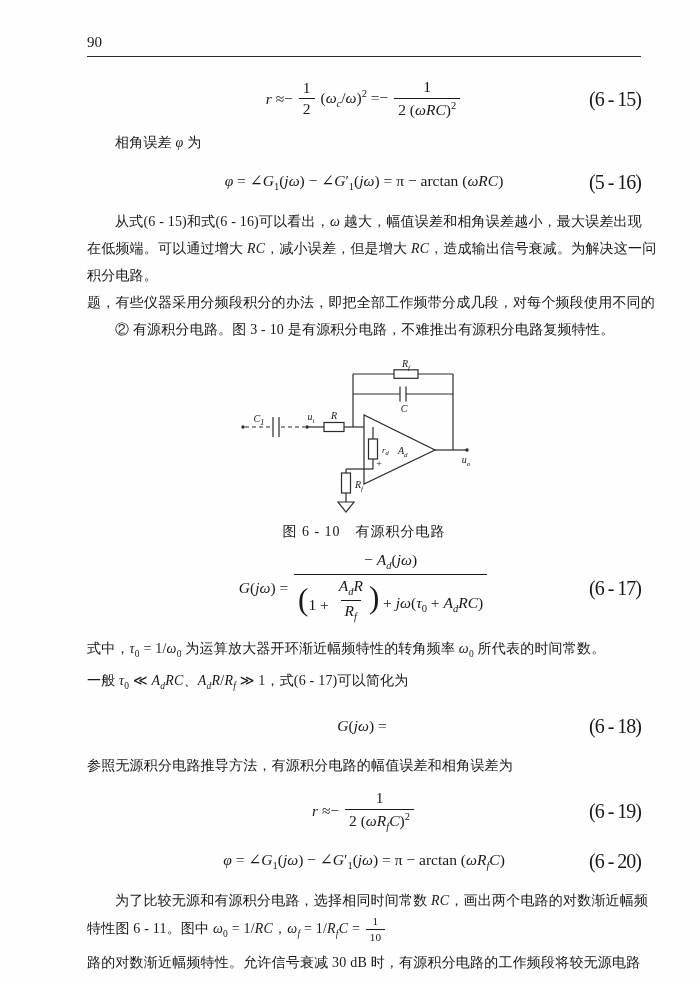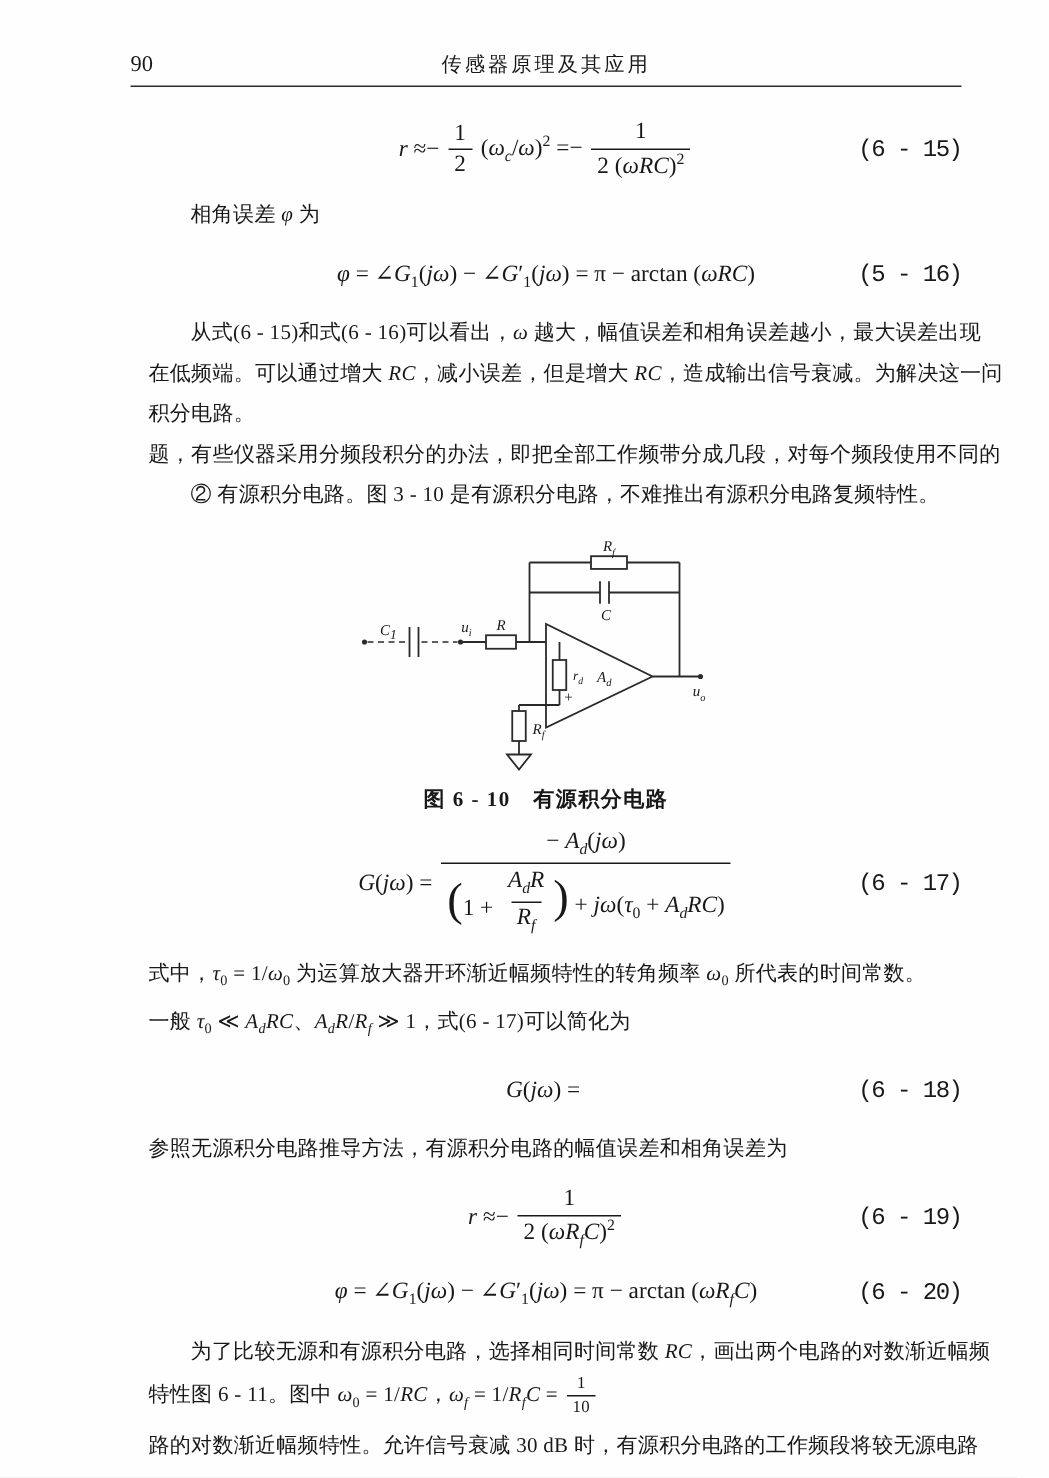--- a/index.html
+++ b/index.html
@@ -5,54 +5,53 @@
   html,body{margin:0;padding:0;background:#e9e9e9;}
   .page{position:relative;width:699px;height:985px;background:#fefefe;box-sizing:border-box;
         padding:34px 58px 0 87px;color:#181818;overflow:hidden;
         font-family:"Liberation Serif","DejaVu Serif",serif;}
   
   .hdr{display:flex;align-items:baseline;border-bottom:1.6px solid #2a2a2a;padding-bottom:5px;gap:12px;}
   .hdr .pgnum{width:90px;font-size:15px;}
   .hdr .title{flex:1;text-align:center;font-size:13.5px;letter-spacing:2px;}
   .hdr .sp{width:90px;}
   
-  .line{font-size:14px;line-height:27px;white-space:nowrap;letter-spacing:0.2px;margin-left:12px;}
+  .line{font-size:14px;line-height:27px;white-space:nowrap;letter-spacing:0.2px;}
   .indent{text-indent:2em;}
   .line i{font-style:italic;font-family:"Liberation Serif",serif;}
   
   .eqrow{position:relative;display:flex;align-items:center;justify-content:center;margin:9px 0;min-height:34px;}
-  .eqnum{position:absolute;right:0;top:50%;transform:translateY(-50%);font-size:16px;font-family:Liberation Mono, monospace;letter-spacing:-1px;}
+  .eqnum{position:absolute;right:0;top:50%;transform:translateY(-50%);font-size:20px;font-family:Liberation Serif, serif;letter-spacing:-1px;}
   .eqbody{display:flex;align-items:center;justify-content:center;font-size:15.5px;}
   .eqbody span{white-space:pre;}
   .frac{display:inline-flex;flex-direction:column;align-items:center;margin:0 2px;vertical-align:middle;}
   .fn,.fd{display:flex;align-items:center;justify-content:center;padding:1px 4px;line-height:1.2;white-space:pre;}
   .fd{border-top:1.3px solid #181818;}
   .line .frac{font-size:0.8em;line-height:1.05;}
   .big{font-size:2em;font-weight:400;line-height:0.85;}
   sub,sup{font-size:0.68em;}
   
   .figwrap{display:flex;justify-content:center;margin:8px 0 0;transform:translateX(-8px);}
-  .figcap{text-align:center;font-weight:bold;font-size:14px;margin:2px 0 6px;letter-spacing:1px;}
+  .figcap{text-align:center;font-weight:normal;font-size:14px;margin:2px 0 6px;letter-spacing:1px;}
   svg text{font-family:"Liberation Serif","DejaVu Serif",serif;fill:#181818;}
   svg .it{font-style:italic;}
   svg .lab{font-size:10px;}
   svg .lab-sm{font-size:9px;}
   .cline{stroke:#2a2a2a;stroke-width:1.2;fill:none;}
   .cdash{stroke:#2a2a2a;stroke-width:1.1;fill:none;stroke-dasharray:4 3;}
   .cfill{fill:#2a2a2a;}
   .cwhite{fill:#fefefe;stroke:#2a2a2a;stroke-width:1.2;}
 </style>
 </head>
 <body>
 
 <div class="page">
 
   <div class="hdr">
     <span class="pgnum">90</span>
-    <span class="title">传感器原理及其应用</span>
     <span class="sp"></span>
   </div>
 
   <div class="eqrow" style="margin-top:20px">
     <span class="eqbody">
         <span><i>r</i> ≈− </span>
         <span class="frac"><span class="fn"><span>1</span></span><span class="fd"><span>2</span></span></span>
         <span> (<i>ω</i><sub><i>c</i></sub>/<i>ω</i>)<sup>2</sup> =− </span>
         <span class="frac"><span class="fn"><span>1</span></span><span class="fd"><span>2 (<i>ω</i><i>RC</i>)<sup>2</sup></span></span></span>
       </span>

